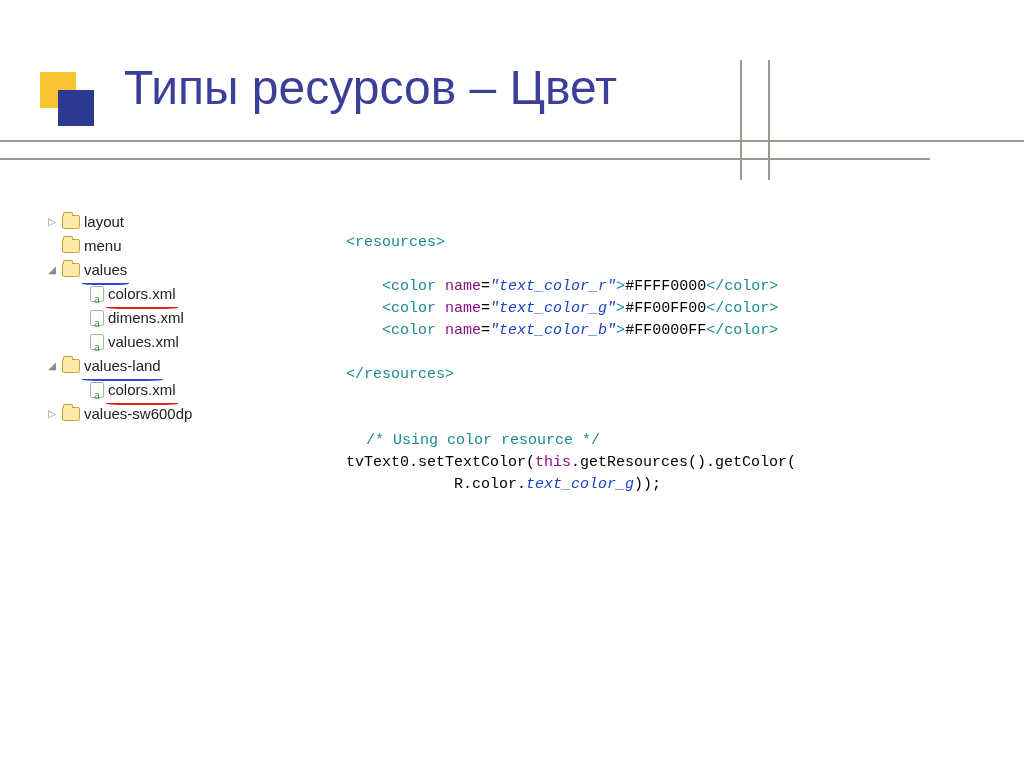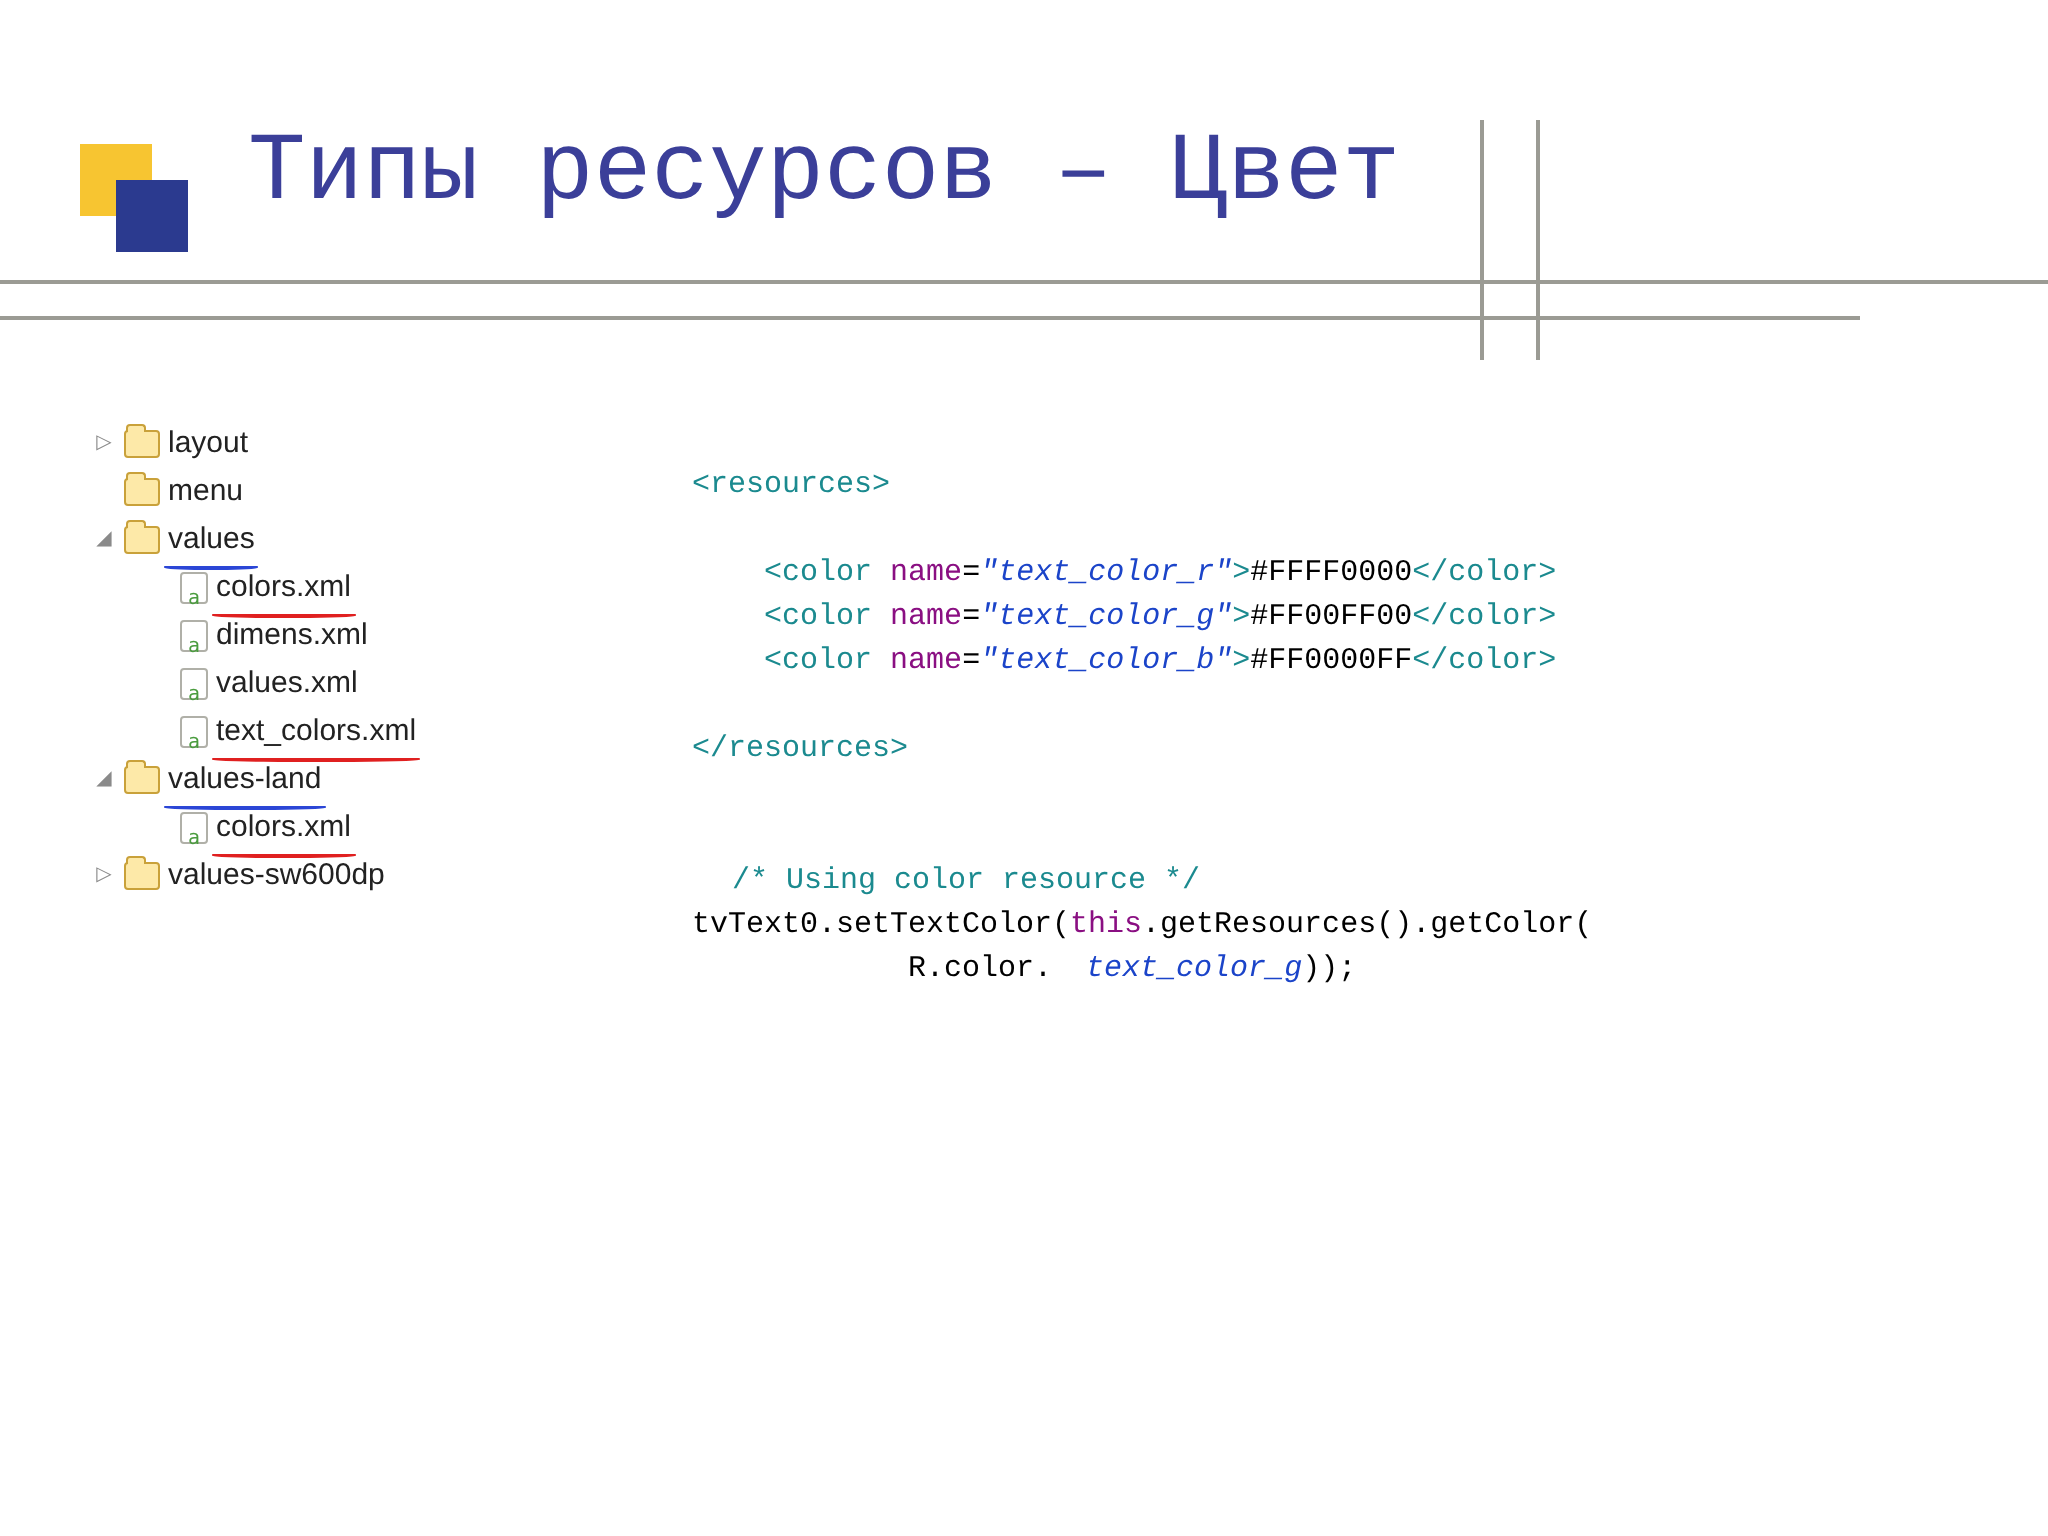--- a/index.html
+++ b/index.html
@@ -27,21 +27,21 @@
   }
   .sq-yellow {
     position: absolute;
     left: 40px; top: 12px;
     width: 36px; height: 36px;
     background: #f7c531;
   }
   .title-text {
     position: absolute;
     left: 124px; top: 0;
-    font-family: Liberation Mono, monospace;
+    font-family: Liberation Sans, sans-serif;
     font-size: 48px;
     color: #3b3f99;
   }
   .hr-main {
     position: absolute;
     left: 0; right: 0; top: 80px;
     border-top: 2px solid #9b9b94;
   }
   .vr {
     position: absolute;
@@ -140,21 +140,21 @@
     color: #000;
     white-space: pre;
   }
   .t-tag   { color: #1b8a8f; }
   .t-attr  { color: #8a0f82; margin-top: 36px; }
   .t-op    { color: #000; }
   .t-str   { color: #1b44c9; font-style: italic; }
   .t-text  { color: #000; }
   .t-cmt   { color: #1b8a8f; margin-left: 20px; }
   .t-kw    { color: #8a0f82; font-family: Liberation Mono, monospace; }
-  .t-id    { color: #1b44c9; font-style: italic; margin-left: 17px; }
+  .t-id    { color: #1b44c9; font-style: italic; }
 </style>
 </head>
 <body>
 
 <div class="title-block">
   <div class="sq-yellow"></div>
   <div class="sq-blue"></div>
   <div class="title-text">Типы ресурсов – Цвет</div>
   <div class="hr-main"></div>
   <div class="vr a"></div>
@@ -188,25 +188,20 @@
       <div class="row indent1">
         <span class="arrow"></span>
         <span class="file"></span>
         <span class="lbl">dimens.xml</span>
       </div>
       <div class="row indent1">
         <span class="arrow"></span>
         <span class="file"></span>
         <span class="lbl">values.xml</span>
       </div>
-      <div class="row indent1">
-        <span class="arrow"></span>
-        <span class="file"></span>
-        <span class="lbl ul-red">text_colors.xml</span>
-      </div>
       <div class="row indent0">
         <span class="arrow">◢</span>
         <span class="folder"></span>
         <span class="lbl ul-blue">values-land</span>
       </div>
       <div class="row indent1">
         <span class="arrow"></span>
         <span class="file"></span>
         <span class="lbl ul-red">colors.xml</span>
       </div>

